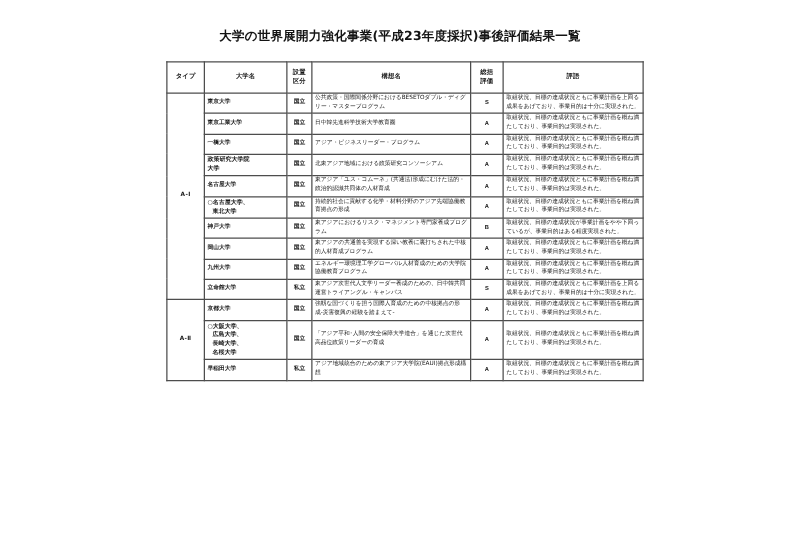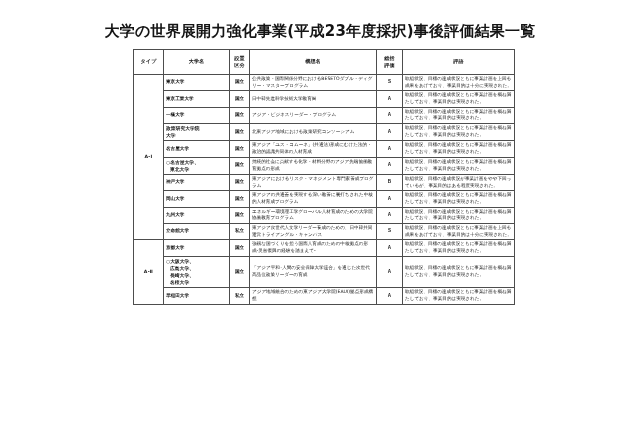--- a/index.html
+++ b/index.html
@@ -19,21 +19,21 @@
     width: 640px;
     height: 426px;
     box-sizing: border-box;
   }
   .doc-title {
     position: absolute;
     top: 22px;
     left: 0;
     width: 640px;
     text-align: center;
-    font-size: 15px;
+    font-size: 10px;
     font-weight: bold;
     letter-spacing: 0.2px;
     color: #141414;
     white-space: nowrap;
   }
   .table-wrap {
     position: absolute;
     top: 49px;
     left: 133px;
     width: 381px;

